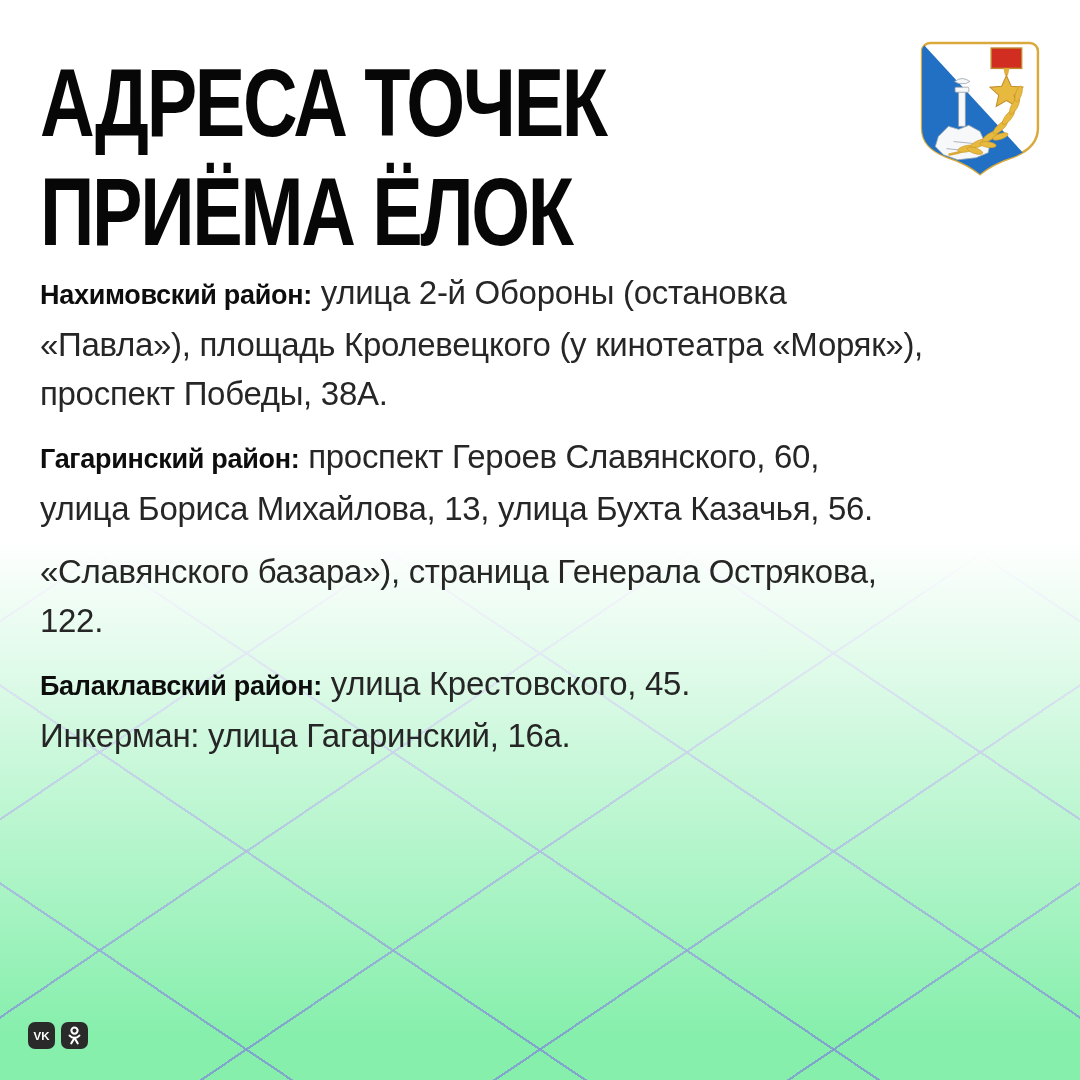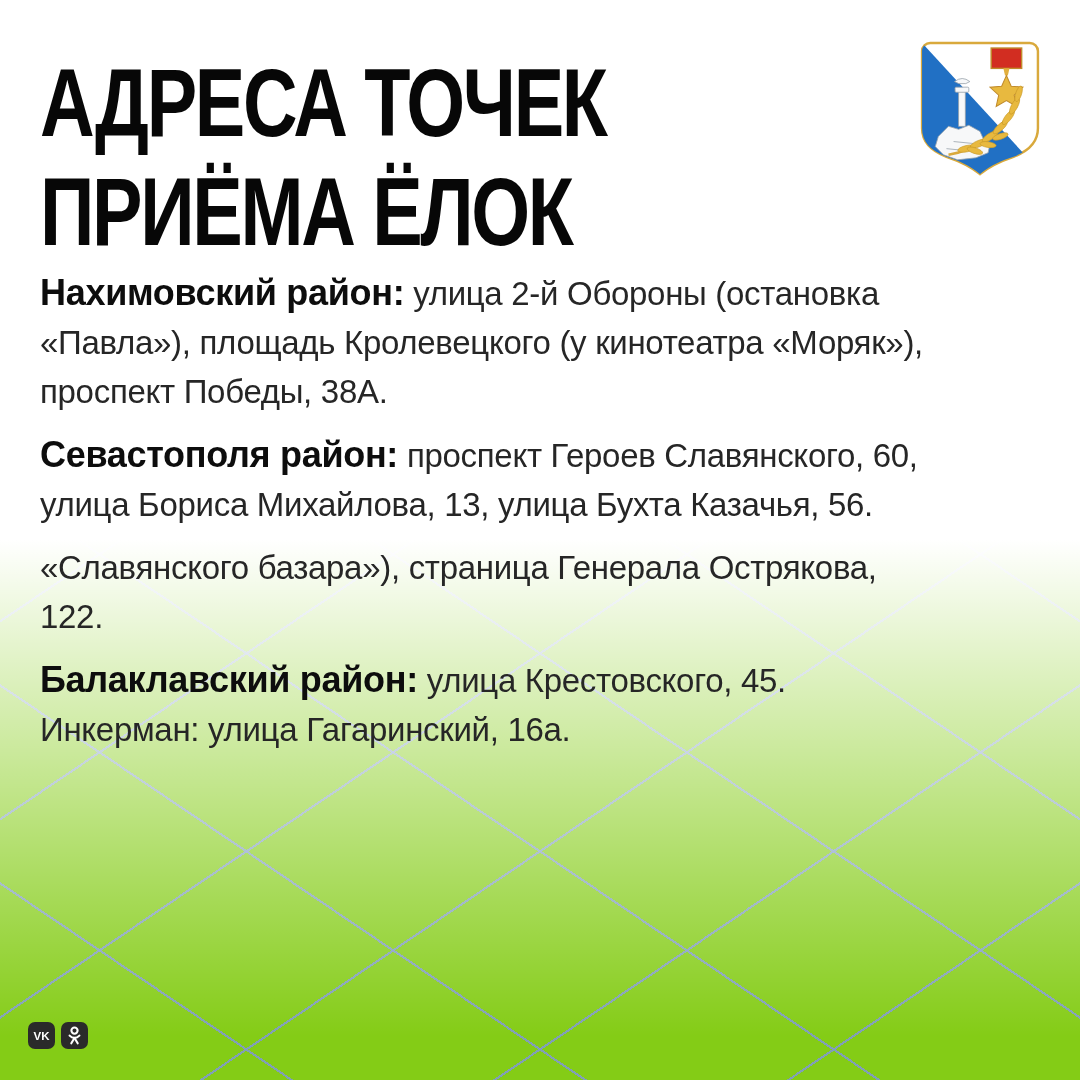--- a/index.html
+++ b/index.html
@@ -1,21 +1,21 @@
 <!DOCTYPE html>
 <html lang="ru"><head>
 <meta charset="utf-8">
 <style>
   html,body{margin:0;padding:0;}
   body{font-family:"Liberation Sans",sans-serif;background:#ffffff;}
   .page{
     position:relative;
     width:1080px;height:1080px;
     overflow:hidden;
-    background:#84cc16;
+    background:#86efac;
   }
   
   .grid-bg{
     position:absolute;inset:0;
     background:
       linear-gradient(to bottom, #ffffff 0%, #ffffff 50%, rgba(255,255,255,0) 96%),
       repeating-linear-gradient(34deg,  transparent 0 162px, rgba(128,152,209,0.85) 162px 164.2px),
       repeating-linear-gradient(-34deg, transparent 0 162px, rgba(128,152,209,0.85) 162px 164.2px);
   }
   .content{position:absolute;inset:0;}
@@ -31,21 +31,21 @@
   .emblem{
     position:absolute;left:918px;top:38px;width:124px;height:140px;
   }
   .addresses{
     position:absolute;left:40px;top:268px;width:1010px;
     color:#262626;font-size:33px;line-height:49px;letter-spacing:-0.3px;
   }
   .para{margin:0 0 14px 0;padding:0;}
   .para:last-child{margin-bottom:0;}
   .pline{display:block;white-space:nowrap;}
-  .lead{font-weight:700;color:#0d0d0d;font-size:36px;text-align:center;}
+  .lead{font-weight:700;color:#0d0d0d;font-size:27px;text-align:center;}
   .footer{
     position:absolute;left:28px;top:1021px;height:28px;
     display:flex;align-items:center;
   }
   .soc-icon{width:27px;height:27px;margin-right:6px;cursor:pointer;flex:0 0 auto;}
   .footer-caption{
     margin-left:7px;font-size:21px;color:#2e2e2e;letter-spacing:-0.2px;white-space:nowrap;
   }
 </style>
 </head>
@@ -108,21 +108,21 @@
 
     <div class="addresses">
 
       <p class="para">
         <span class="pline"><span class="lead">Нахимовский район:</span><span> улица 2-й Обороны (остановка</span></span>
         <span class="pline">«Павла»), площадь Кролевецкого (у кинотеатра «Моряк»),</span>
         <span class="pline">проспект Победы, 38А.</span>
       </p>
 
       <p class="para">
-        <span class="pline"><span class="lead">Севастополя район:</span><span> проспект Героев Славянского, 60,</span></span>
+        <span class="pline"><span class="lead">Гагаринский район:</span><span> проспект Героев Славянского, 60,</span></span>
         <span class="pline">улица Бориса Михайлова, 13, улица Бухта Казачья, 56.</span>
       </p>
 
       <p class="para">
         <span class="pline">«Славянского базара»), страница Генерала Острякова,</span>
         <span class="pline">122.</span>
       </p>
 
       <p class="para">
         <span class="pline"><span class="lead">Балаклавский район:</span><span> улица Крестовского, 45.</span></span>

